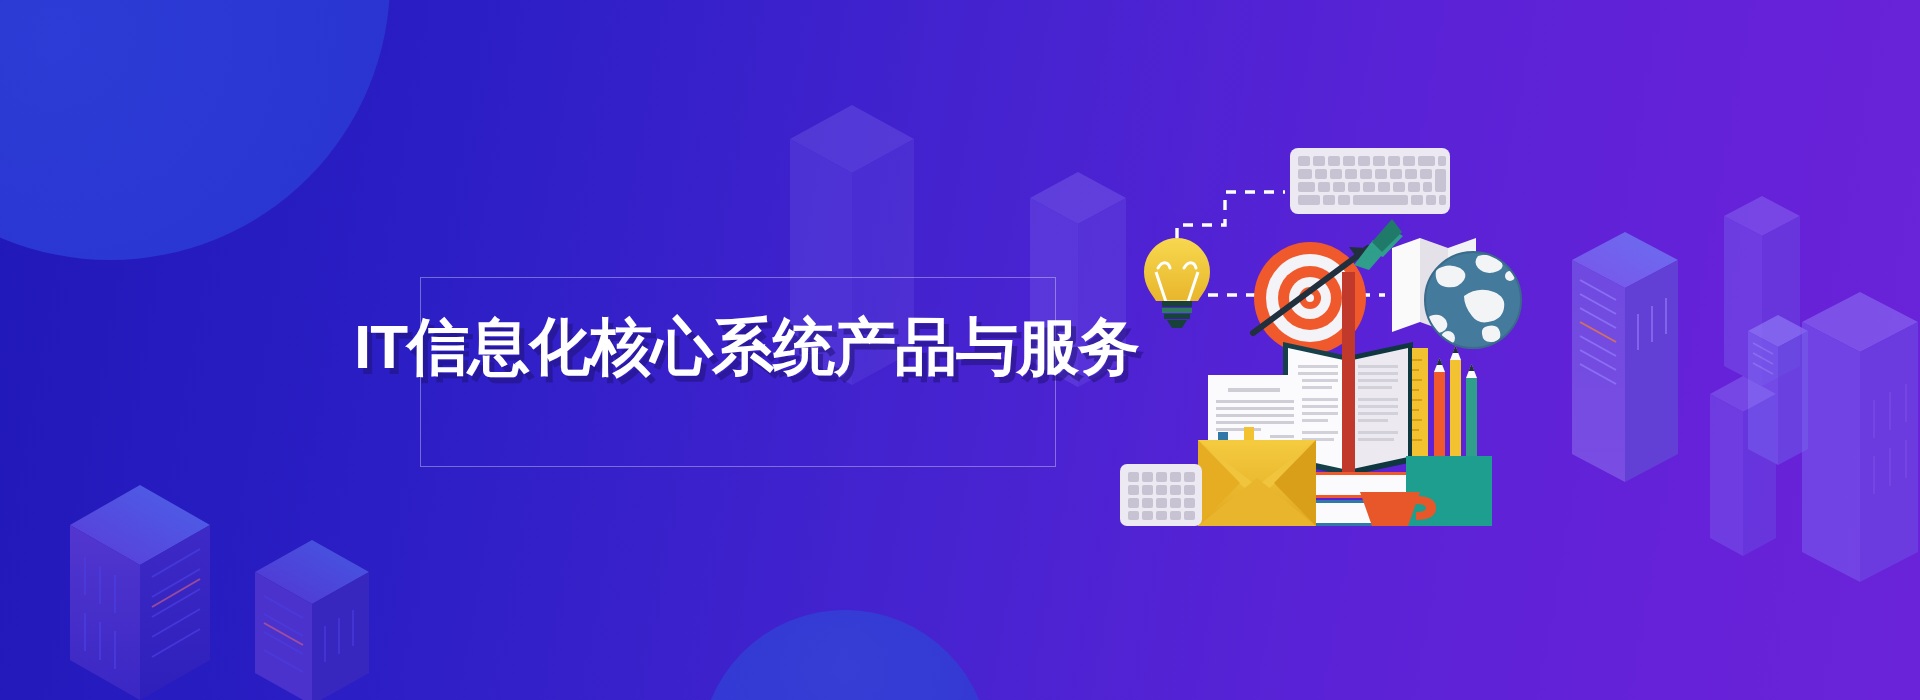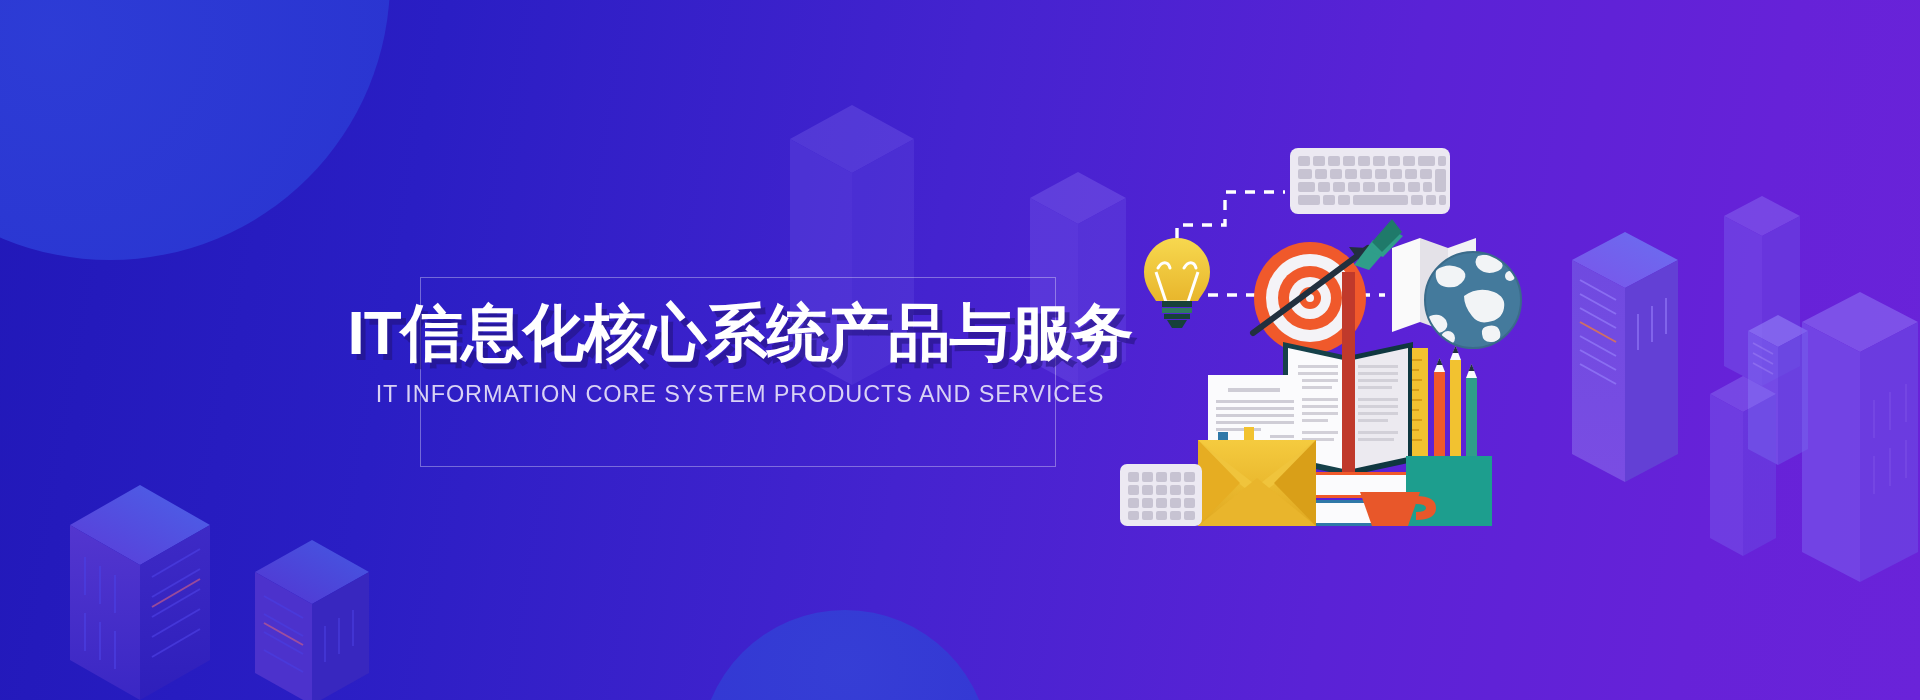--- a/index.html
+++ b/index.html
@@ -35,21 +35,21 @@
     left:420px;top:277px;width:636px;height:190px;
     border:1px solid rgba(255,255,255,.34);
     box-sizing:border-box;
   }
   .headline-block{
     position:absolute;
     left:340px;top:300px;width:800px;
     text-align:center;
   }
   .headline-cn{
-    margin:0;
+    margin:14px;
     font-family:"Liberation Sans","DejaVu Sans",sans-serif;
     font-weight:700;
     font-size:62px;
     line-height:1.05;
     letter-spacing:-1px;
     color:#ffffff;
     text-shadow:5px 6px 0 rgba(32,18,120,.55);
     white-space:nowrap;
   }
   .headline-en{
@@ -230,21 +230,20 @@
       <polygon points="33,0 66,18 33,36 0,18" fill="#8e7bf5"></polygon>
       <polygon points="0,18 33,36 33,180 0,162" fill="#7a61ee"></polygon>
       <polygon points="66,18 66,162 33,180 33,36" fill="#6a51e5"></polygon>
     </svg>
   </div>
 
   <div class="headline-frame"></div>
 
   <div class="headline-block">
     <h1 class="headline-cn">IT信息化核心系统产品与服务</h1>
-    <p class="headline-en">IT INFORMATION CORE SYSTEM PRODUCTS AND SERVICES</p>
   </div>
 
   <div class="illustration">
     <svg width="460" height="460" viewBox="0 0 460 460">
       <defs>
         <linearGradient id="bulbGrad" x1="0" y1="0" x2="0" y2="1">
           <stop offset="0" stop-color="#f7d84f"></stop>
             <stop offset="1" stop-color="#e8b62c"></stop>
         </linearGradient>
         <linearGradient id="envGrad" x1="0" y1="0" x2="0" y2="1">

